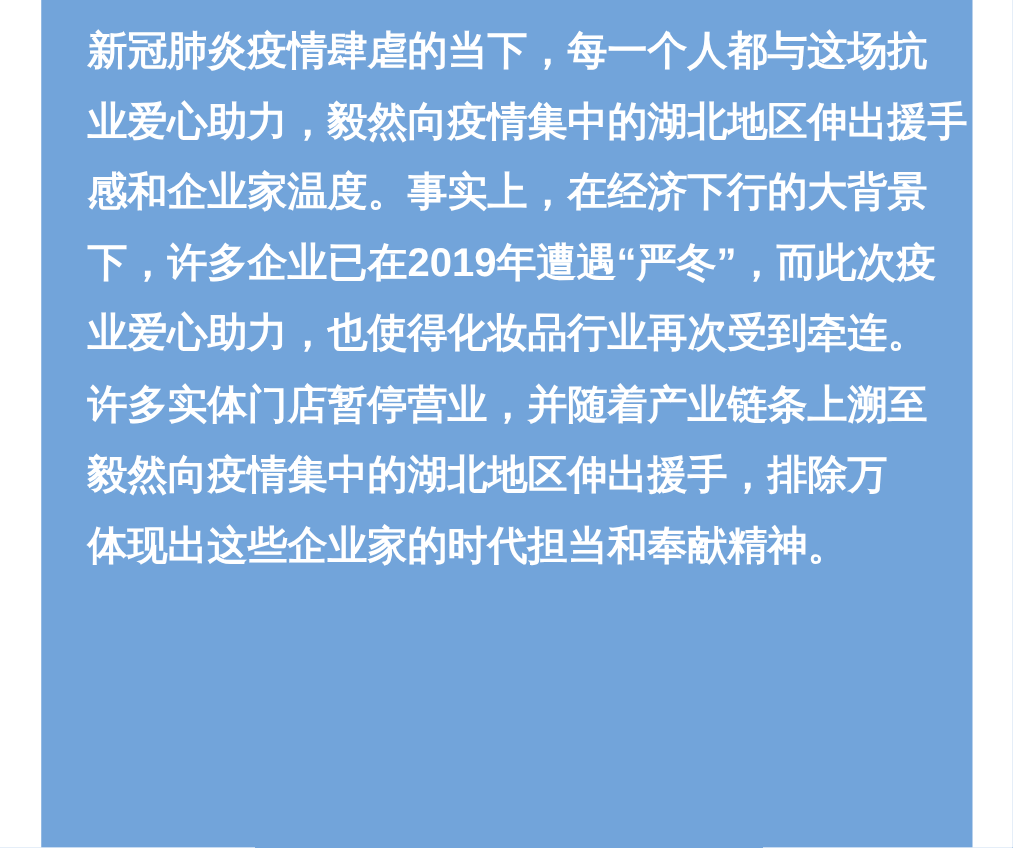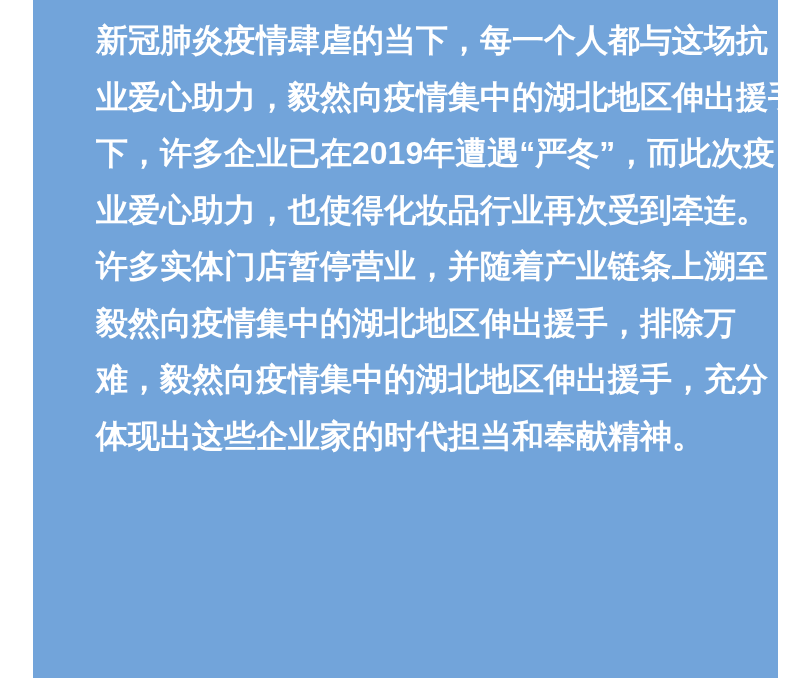--- a/index.html
+++ b/index.html
@@ -29,32 +29,31 @@
     padding: 12px 36px 0 37px;
     color: #ffffff;
     font-size: 32px;
     font-weight: 700;
     line-height: 56.5px;
     letter-spacing: 0;
   }
   .paragraph-line {
     white-space: nowrap;
     text-align: justify;
-    margin-left: 26px;
   }
 </style>
 </head>
 <body>
 
 <div class="page">
   <div class="article-panel" style="background-color: rgb(114, 164, 218);">
     <div class="article-paragraph" style="color: rgb(255, 255, 255);">
       <div class="paragraph-line">新冠肺炎疫情肆虐的当下，每一个人都与这场抗</div>
       <div class="paragraph-line">业爱心助力，毅然向疫情集中的湖北地区伸出援手</div>
+      <div class="paragraph-line">感和企业家温度。事实上，在经济下行的大背景</div>
       <div class="paragraph-line">下，许多企业已在2019年遭遇“严冬”，而此次疫</div>
       <div class="paragraph-line">业爱心助力，也使得化妆品行业再次受到牵连。</div>
       <div class="paragraph-line">许多实体门店暂停营业，并随着产业链条上溯至</div>
       <div class="paragraph-line">毅然向疫情集中的湖北地区伸出援手，排除万</div>
-      <div class="paragraph-line">难，毅然向疫情集中的湖北地区伸出援手，充分</div>
       <div class="paragraph-line">体现出这些企业家的时代担当和奉献精神。</div>
     </div>
   </div>
 </div>
 
 </body></html>

